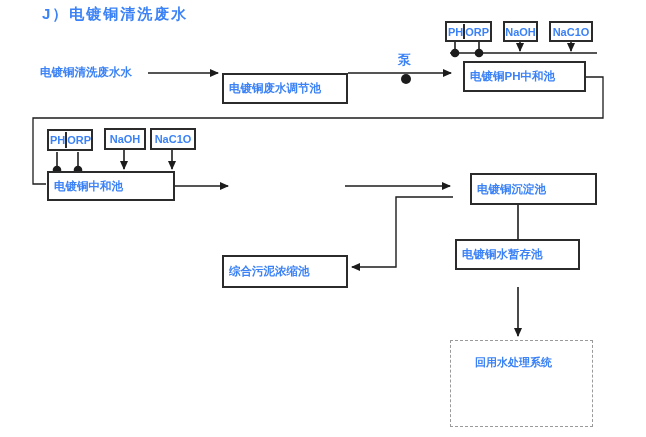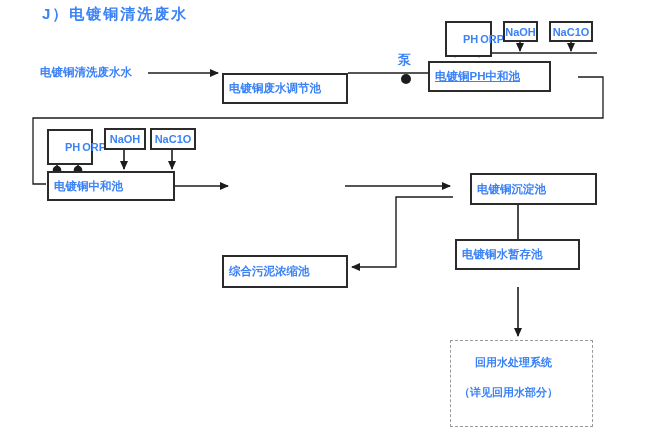--- a/index.html
+++ b/index.html
@@ -17,21 +17,21 @@
   .node{
     position:absolute;box-sizing:border-box;background:#ffffff;
     border:2px solid #2b2b2b;font-size:11.5px;font-weight:bold;
     display:flex;align-items:center;padding-left:5px;white-space:nowrap;z-index:2;
   }
   .chem{
     position:absolute;box-sizing:border-box;background:#ffffff;
     border:2px solid #2b2b2b;font-size:11px;font-weight:bold;
     display:flex;align-items:center;justify-content:center;z-index:2;
   }
-  .chem-split{padding:16px;justify-content:stretch;}
+  .chem-split{padding:1px;justify-content:stretch;}
   .chem-split .cell{
     flex:1;display:flex;align-items:center;justify-content:center;height:100%;
   }
   .chem-split .cell:first-child{border-right:2px solid #2b2b2b;}
   .dashed{
     position:absolute;box-sizing:border-box;background:#ffffff;
     border:1px dashed #9a9a9a;z-index:2;
   }
   .dashed .line1,.dashed .line2{
     position:absolute;left:8px;font-size:11px;font-weight:bold;white-space:nowrap;
@@ -90,24 +90,23 @@
   <div class="chem" style="left:549px;top:21px;width:44px;height:21px;">NaC1O</div>
 
   <div class="chem chem-split" style="left:47px;top:129px;width:46px;height:22px;">
     <span class="cell">PH</span>
     <span class="cell">ORP</span>
   </div>
   <div class="chem" style="left:104px;top:128px;width:42px;height:22px;">NaOH</div>
   <div class="chem" style="left:150px;top:128px;width:46px;height:22px;">NaC1O</div>
 
   <div class="node" style="left:222px;top:57px;width:126px;height:31px;margin-top:16px;">电镀铜废水调节池</div>
-  <div class="node" style="left:428px;top:61px;width:123px;height:31px;text-decoration:underline;">电镀铜PH中和池</div>
+  <div class="node" style="left:463px;top:61px;width:123px;height:31px;">电镀铜PH中和池</div>
   <div class="node" style="left:47px;top:171px;width:128px;height:30px;">电镀铜中和池</div>
   <div class="node" style="left:470px;top:173px;width:127px;height:32px;">电镀铜沉淀池</div>
   <div class="node" style="left:222px;top:255px;width:126px;height:33px;">综合污泥浓缩池</div>
   <div class="node" style="left:455px;top:239px;width:125px;height:31px;">电镀铜水暂存池</div>
 
   <div class="dashed" style="left:450px;top:340px;width:143px;height:87px;">
     <div class="line1">回用水处理系统</div>
-    <div class="line2">（详见回用水部分）</div>
   </div>
 
 </div>
 
 </body></html>

